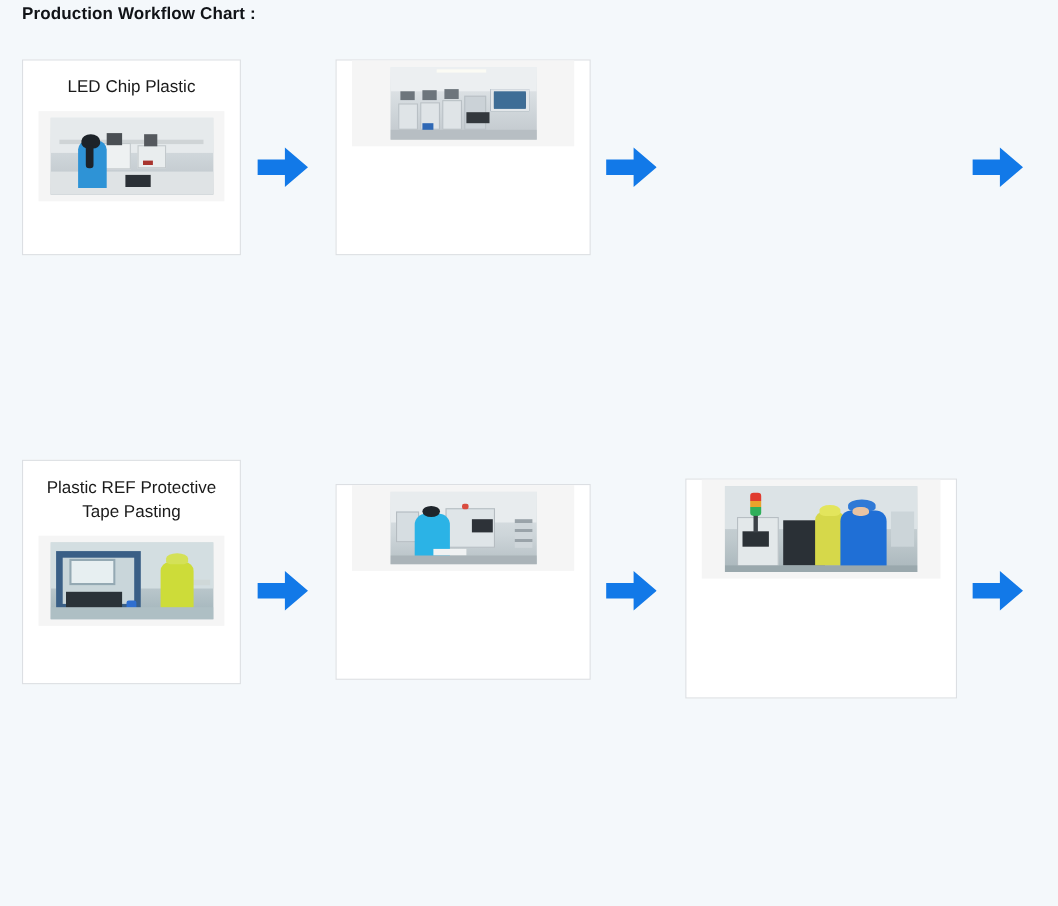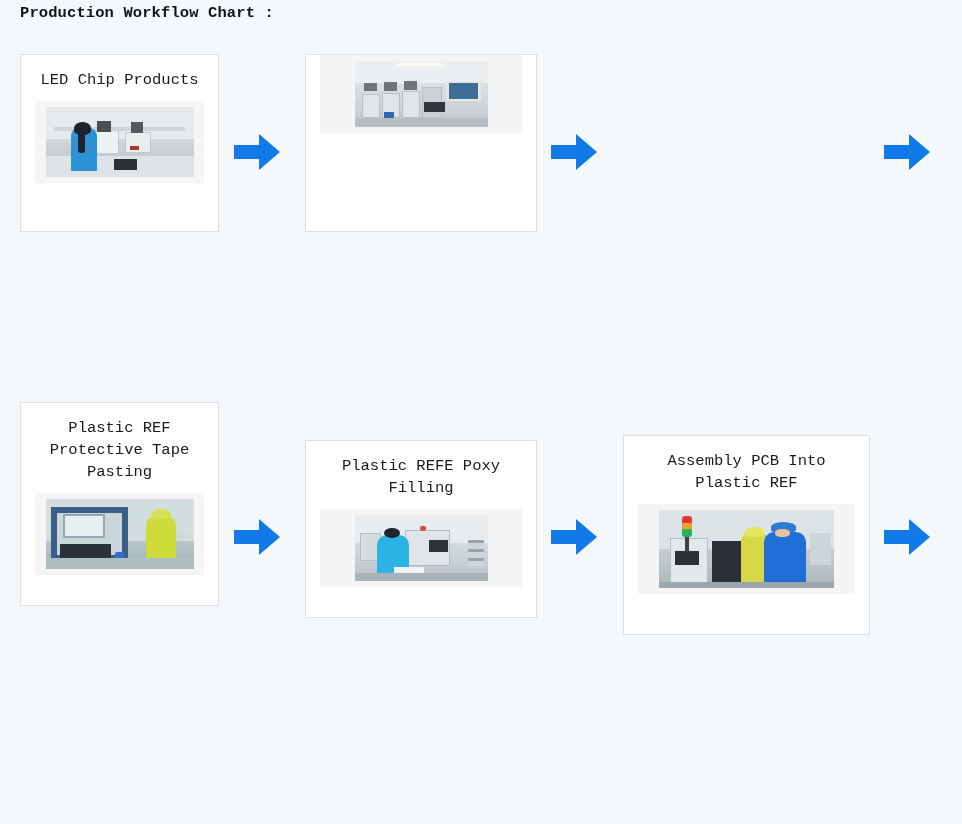--- a/index.html
+++ b/index.html
@@ -8,21 +8,20 @@
     margin: 0; padding: 0;
     width: 962px; height: 824px;
     background: #f4f8fb;
     font-family: "Liberation Sans", "DejaVu Sans", sans-serif;
     overflow: hidden;
   }
   #page {
     position: relative;
     width: 962px; height: 824px;
     background: #f4f8fb;
-    font-family: Liberation Mono, monospace;
   }
 
   
   .page-title {
     position: absolute;
     left: 20px; top: 4px;
     font-size: 15.5px;
     font-weight: bold;
     color: #111418;
     letter-spacing: 0.1px;
@@ -177,21 +176,21 @@
 
 <div id="page">
 
   <div class="page-title">Production Workflow Chart :</div>
 
   <div class="flow-grid">
 
     <div class="flow-row" style="height:190px;">
 
       <div class="card" style="left:20px; top:22px; width:199px; height:178px;">
-        <div class="card-title">LED Chip Products</div>
+        <div class="card-title">LED Chip Plastic</div>
         <div class="card-photo-band">
           <div class="photo s1" style="width:148px;height:70px;">
             <div class="sc wall"></div>
               <div class="sc shelf"></div>
             <div class="sc mach1"></div>
               <div class="sc mach2"></div>
             <div class="sc head1"></div>
               <div class="sc head2"></div>
             <div class="sc bench"></div>
               <div class="sc darkbox"></div>
@@ -239,21 +238,21 @@
 
       <div class="arrow" style="left:884px; top:100px;">
         <svg width="46" height="40" viewBox="0 0 46 40">
             <path d="M0 13 H25 V2 L46 20 L25 38 V27 H0 Z" fill="#1279e8"></path>
           </svg>
       </div>
     </div>
 
     <div class="flow-row" style="height:202px;">
 
-      <div class="card" style="left:20px; top:180px; width:199px; height:204px;">
+      <div class="card" style="left:20px; top:196px; width:199px; height:204px;">
         <div class="card-title">Plastic REF Protective Tape Pasting</div>
         <div class="card-photo-band">
           <div class="photo s4" style="width:148px;height:70px;">
             <div class="sc room"></div>
               <div class="sc frame"></div>
               <div class="sc glass"></div>
             <div class="sc guts"></div>
               <div class="sc bench"></div>
             <div class="sc worker"></div>
               <div class="sc helm"></div>
@@ -263,21 +262,20 @@
         </div>
       </div>
 
       <div class="arrow" style="left:234px; top:295px;">
         <svg width="46" height="40" viewBox="0 0 46 40">
             <path d="M0 13 H25 V2 L46 20 L25 38 V27 H0 Z" fill="#1279e8"></path>
           </svg>
       </div>
 
       <div class="card" style="left:305px; top:218px; width:232px; height:178px;">
-        <div class="card-title">Plastic REFE Poxy Filling</div>
         <div class="card-photo-band">
           <div class="photo s5" style="width:133px;height:66px;">
             <div class="sc wall"></div>
               <div class="sc mach"></div>
               <div class="sc panel"></div>
               <div class="sc lamp"></div>
             <div class="sc left"></div>
               <div class="sc rack"></div>
             <div class="sc worker"></div>
               <div class="sc head"></div>
@@ -287,21 +285,20 @@
         </div>
       </div>
 
       <div class="arrow" style="left:551px; top:295px;">
         <svg width="46" height="40" viewBox="0 0 46 40">
             <path d="M0 13 H25 V2 L46 20 L25 38 V27 H0 Z" fill="#1279e8"></path>
           </svg>
       </div>
 
       <div class="card" style="left:623px; top:213px; width:247px; height:200px;">
-        <div class="card-title">Assembly PCB Into Plastic REF</div>
         <div class="card-photo-band">
           <div class="photo s6" style="width:175px;height:78px;">
             <div class="sc wall"></div>
               <div class="sc bg"></div>
             <div class="sc cab"></div>
               <div class="sc cabscr"></div>
             <div class="sc tower"></div>
               <div class="sc pole"></div>
             <div class="sc mid"></div>
             <div class="sc w1"></div>

